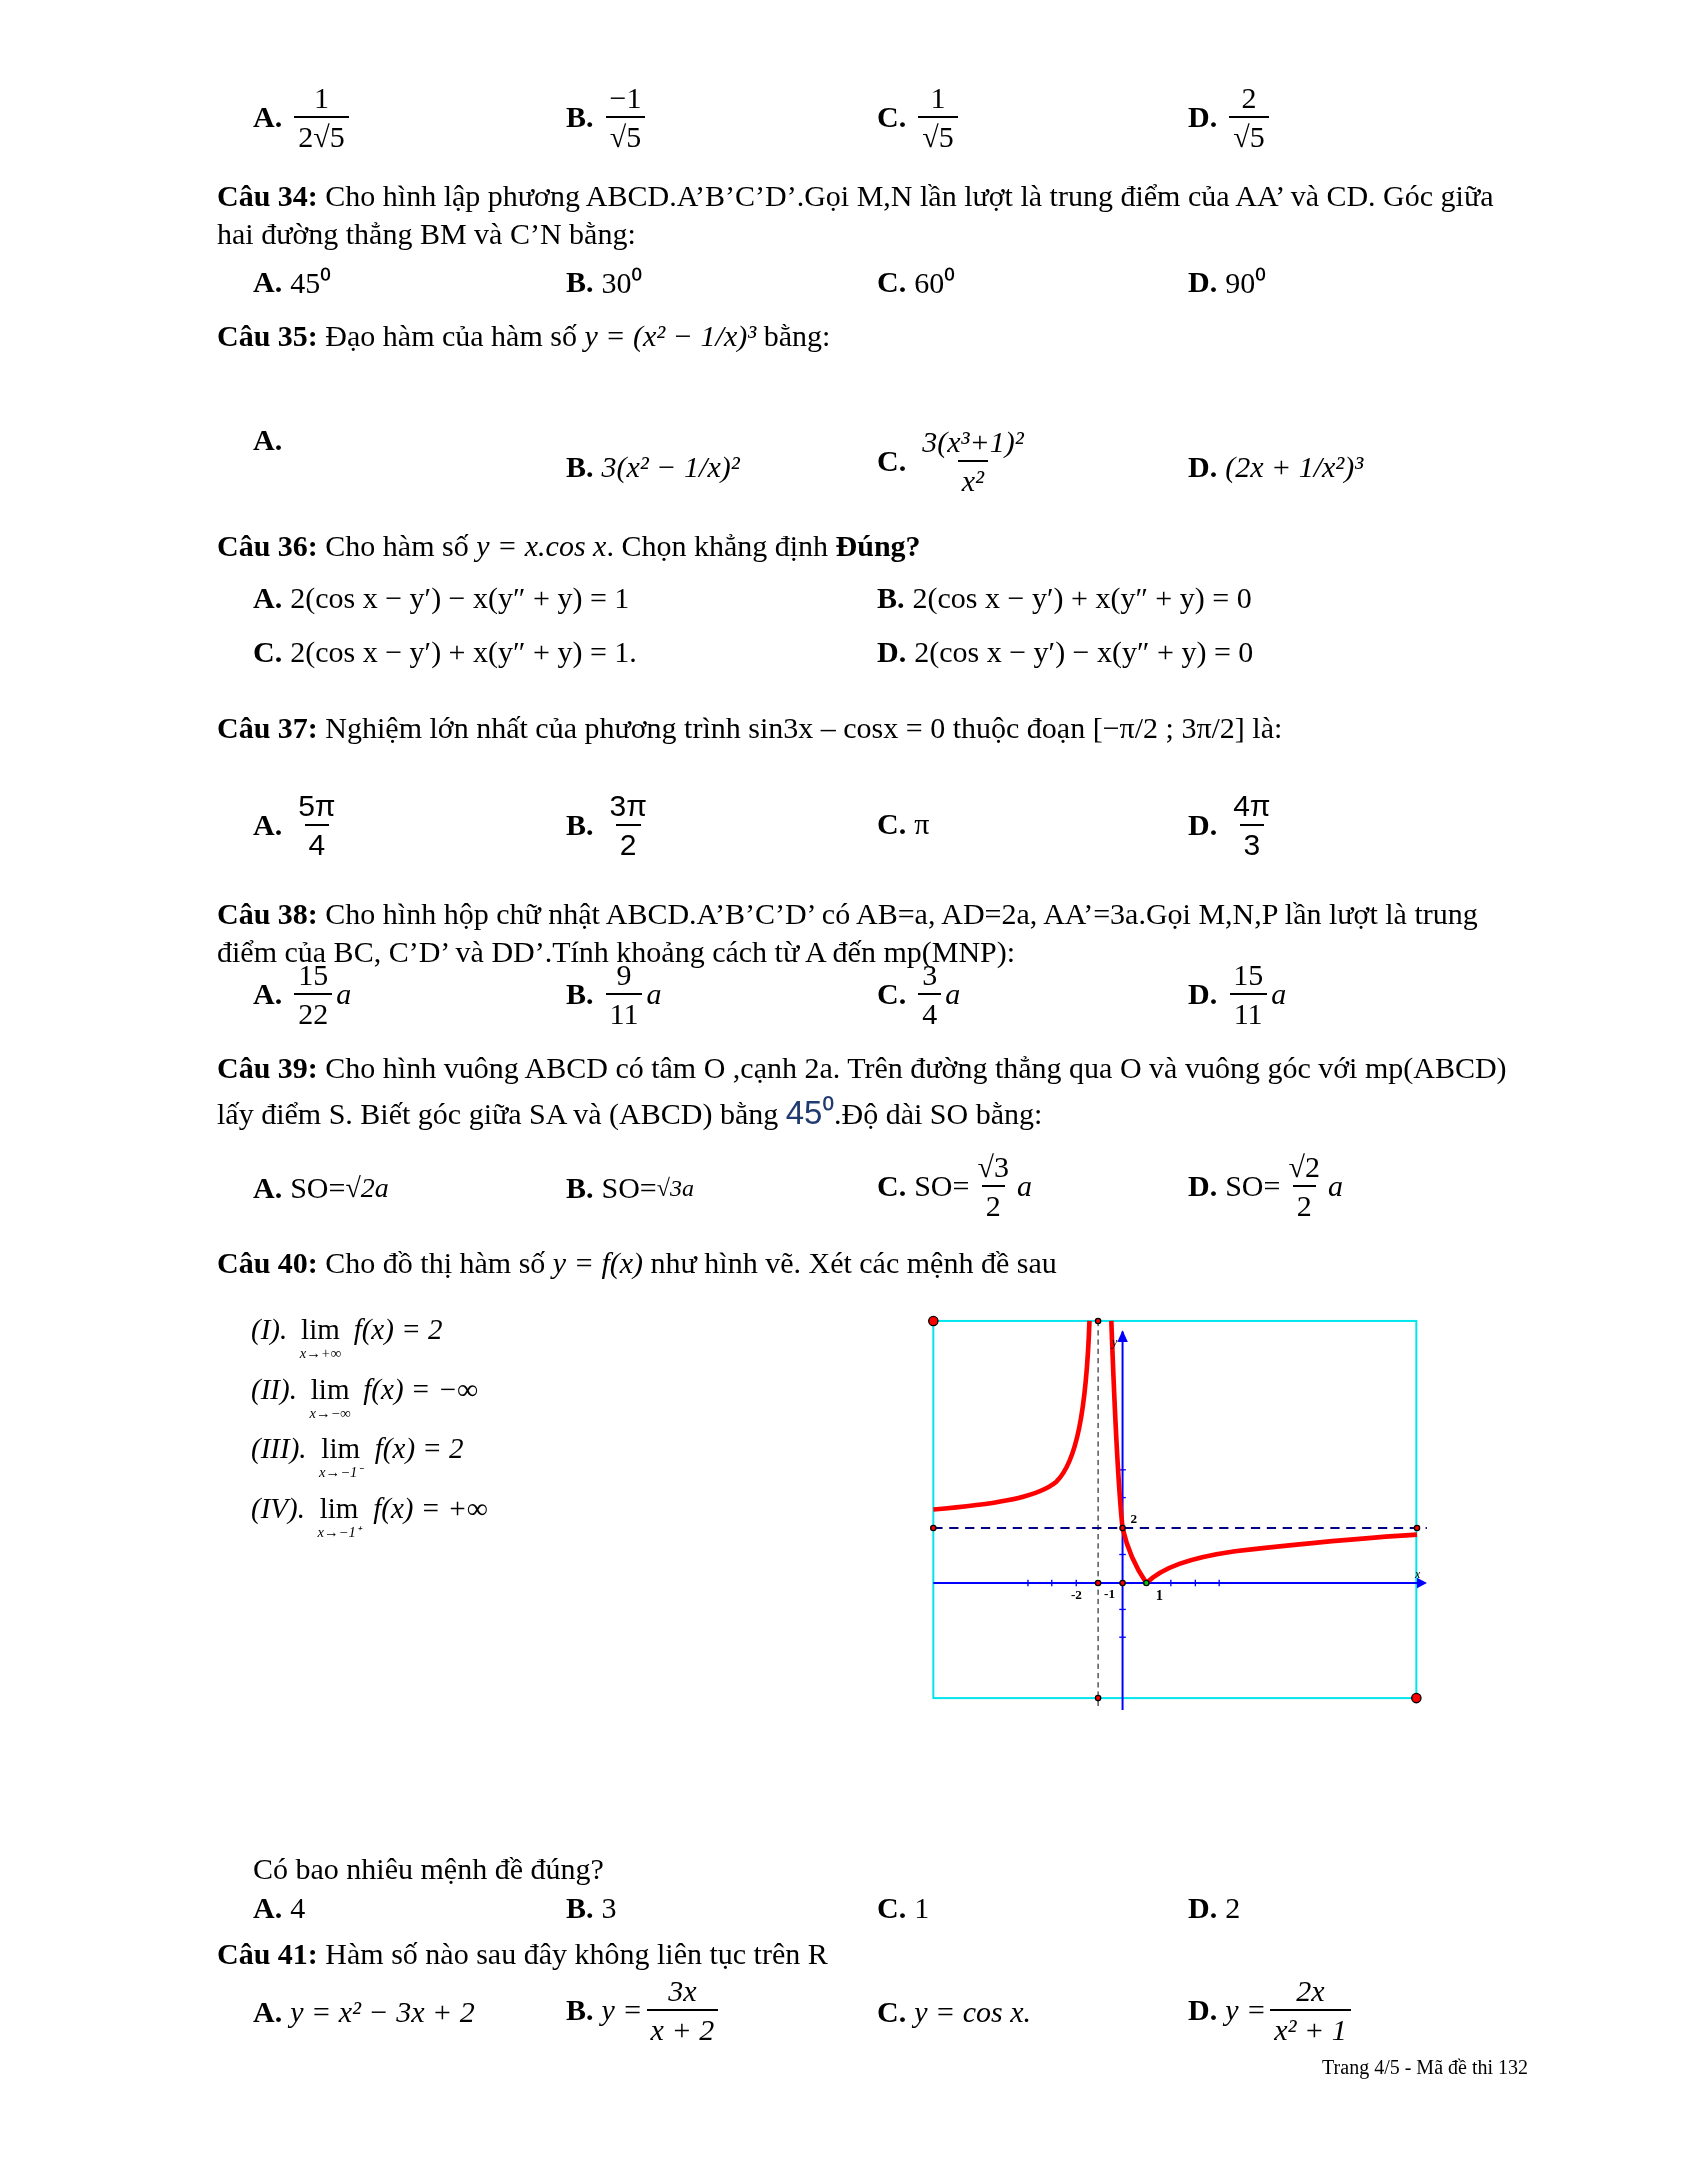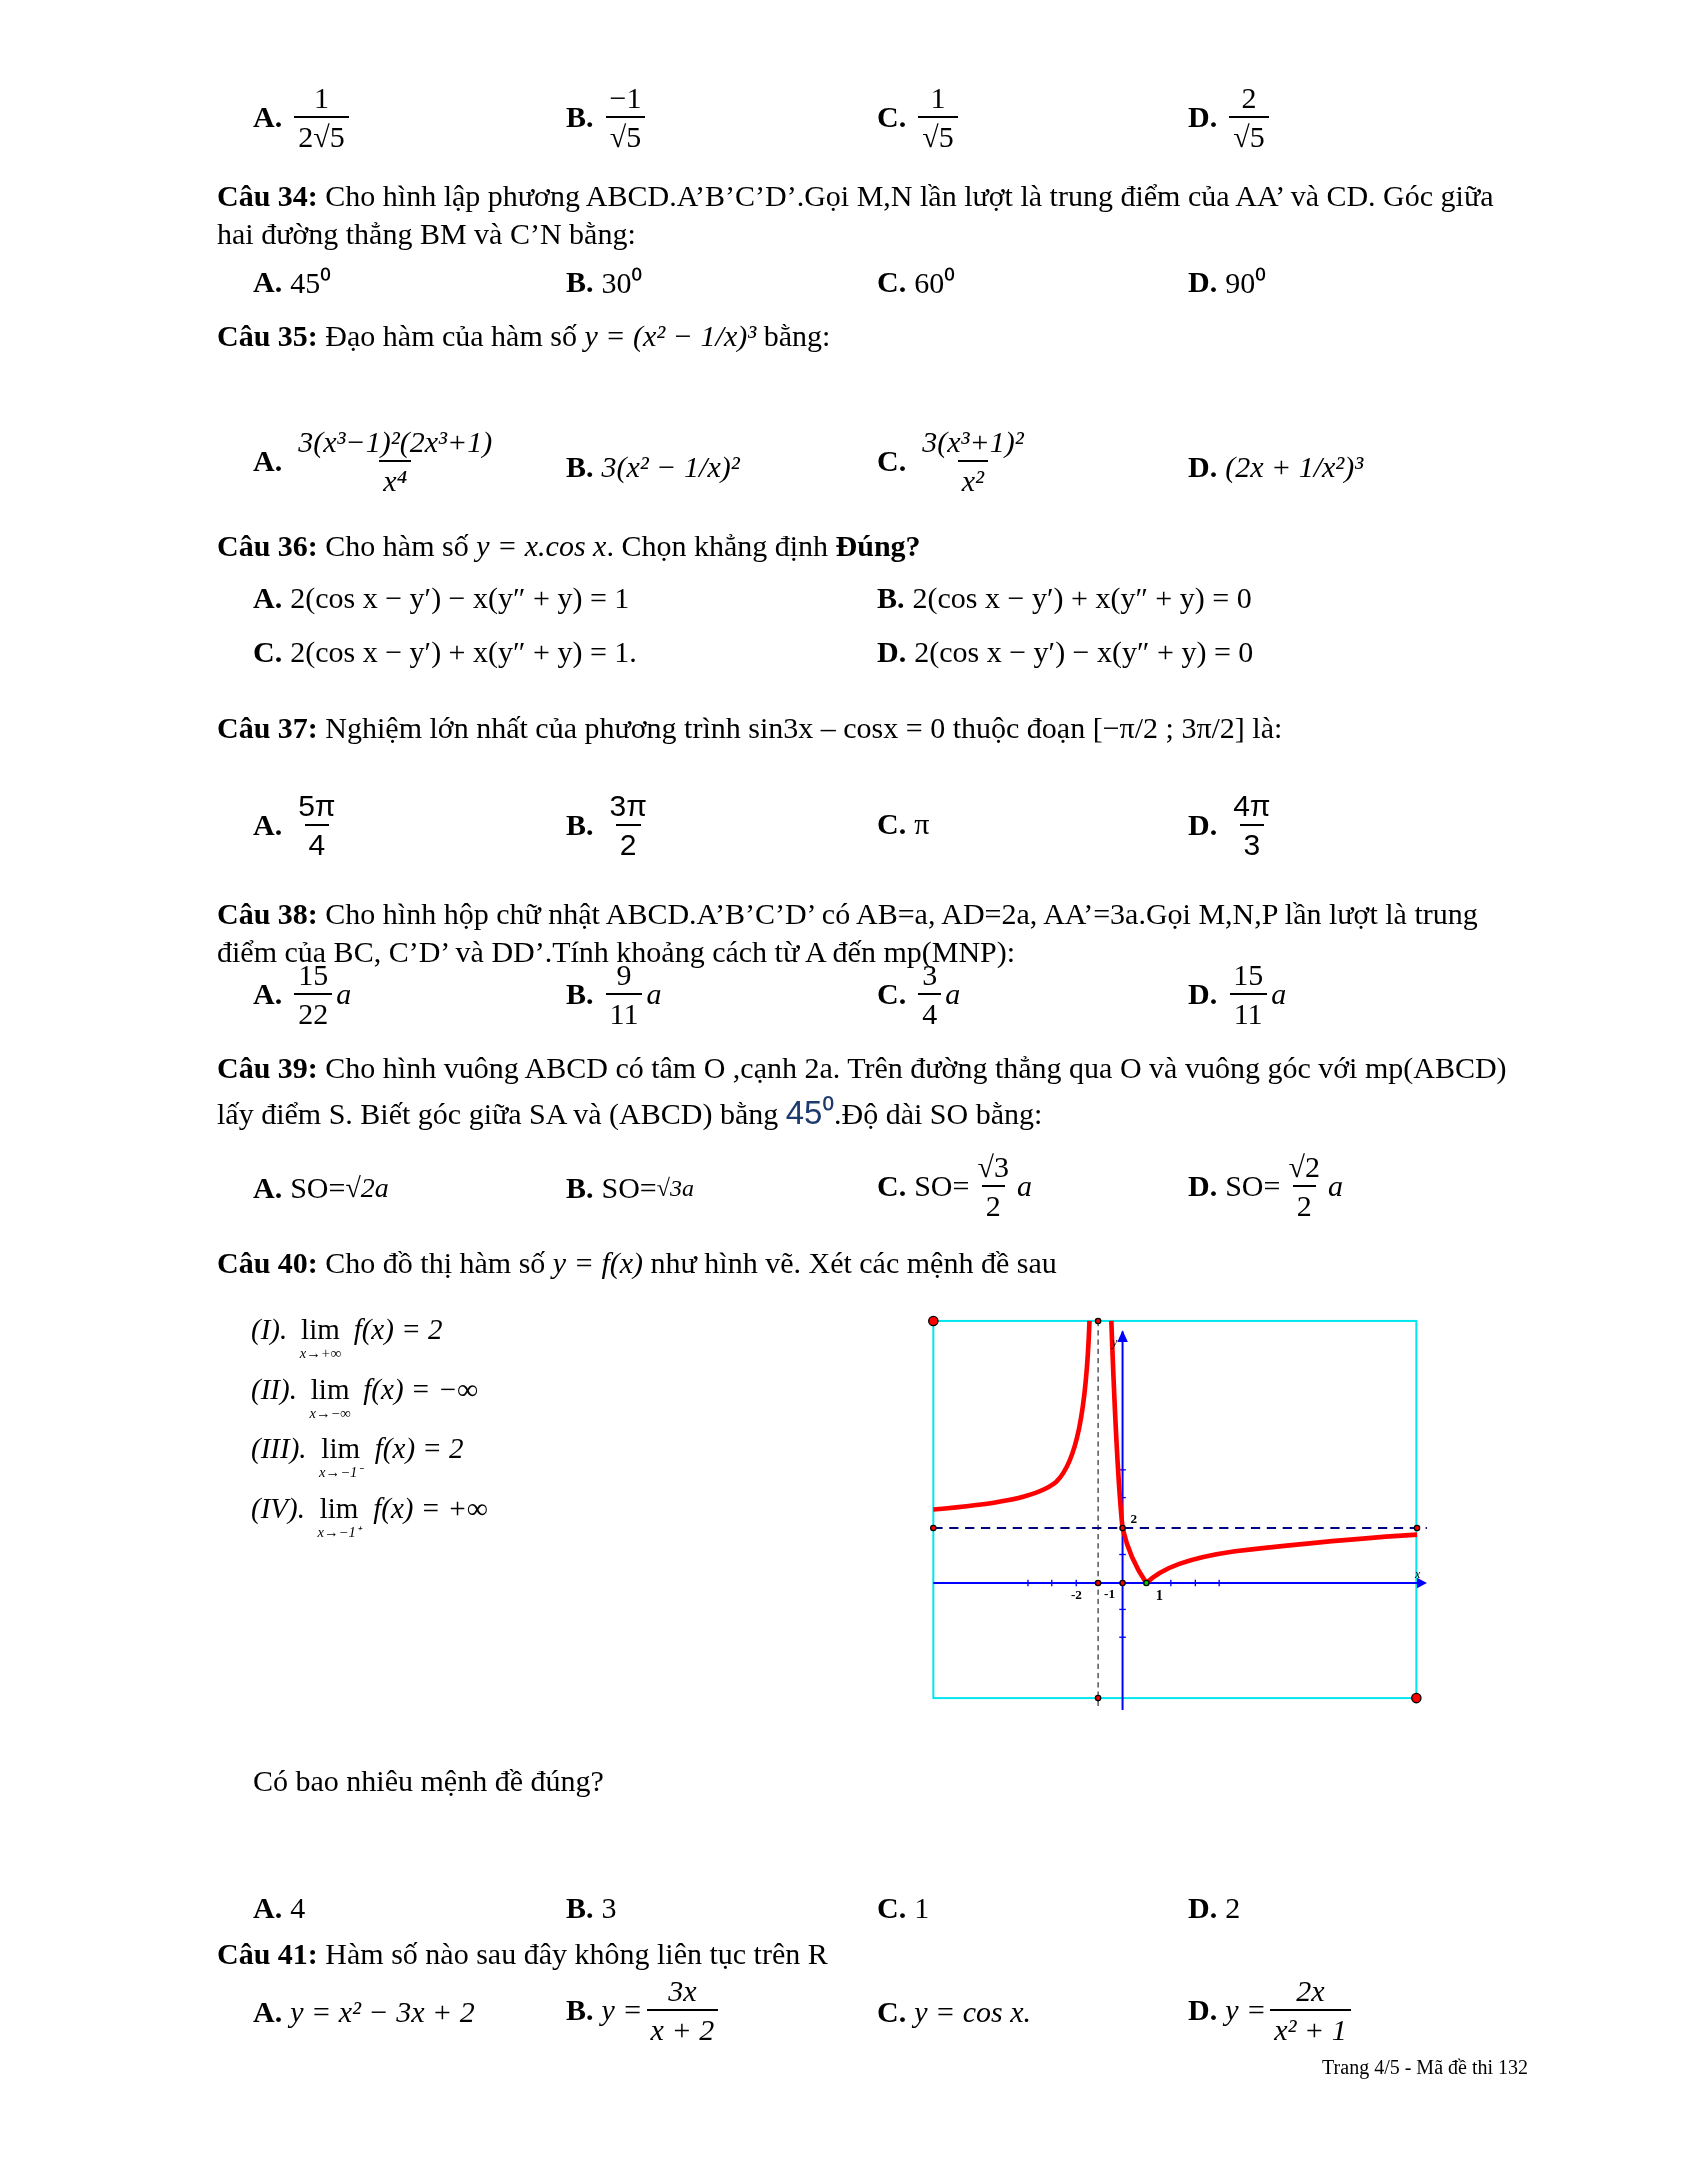--- a/index.html
+++ b/index.html
@@ -72,24 +72,20 @@
   </div>
 
 <div class="q" style="top:317px;">
   <span class="b">Câu 35:</span>
   <span>Đạo hàm của hàm số</span>
   <span class="it">y = (x² − 1/x)³</span>
   <span>bằng:</span>
 </div>
 <div class="opt" style="left:253px;top:423px;">
   <span class="lbl">A.</span>
-  <span class="frac it">
-      <span class="num">3(x³−1)²(2x³+1)</span>
-      <span class="den">x⁴</span>
-    </span>
 </div>
 <div class="opt" style="left:566px;top:450px;">
     <span class="lbl">B.</span>
     <span class="it">3(x² − 1/x)²</span>
   </div>
 <div class="opt" style="left:877px;top:423px;">
   <span class="lbl">C.</span>
   <span class="frac it">
       <span class="num">3(x³+1)²</span>
       <span class="den">x²</span>
@@ -312,21 +308,21 @@
   <circle cx="263" cy="582" r="4" fill="#ff0000" stroke="#000" stroke-width="2"></circle>
 
   <text x="222" y="432" font-family="Liberation Serif, serif" font-weight="bold" font-size="20">-2</text>
   <text x="272" y="430" font-family="Liberation Serif, serif" font-weight="bold" font-size="20">-1</text>
   <text x="350" y="434" font-family="Liberation Serif, serif" font-weight="bold" font-size="22">1</text>
   <text x="312" y="318" font-family="Liberation Serif, serif" font-weight="bold" font-size="20">2</text>
   <text x="284" y="50" font-family="Liberation Serif, serif" font-style="italic" font-size="18">y</text>
   <text x="742" y="400" font-family="Liberation Serif, serif" font-style="italic" font-size="18">x</text>
 </svg>
 
-<div class="opt" style="left:253px;top:1764px;">
+<div class="opt" style="left:253px;top:1852px;">
     <span>Có bao nhiêu mệnh đề đúng?</span>
   </div>
 <div class="opt" style="left:253px;top:1891px;">
     <span class="lbl">A.</span>
     <span>4</span>
   </div>
 <div class="opt" style="left:566px;top:1891px;">
     <span class="lbl">B.</span>
     <span>3</span>
   </div>

